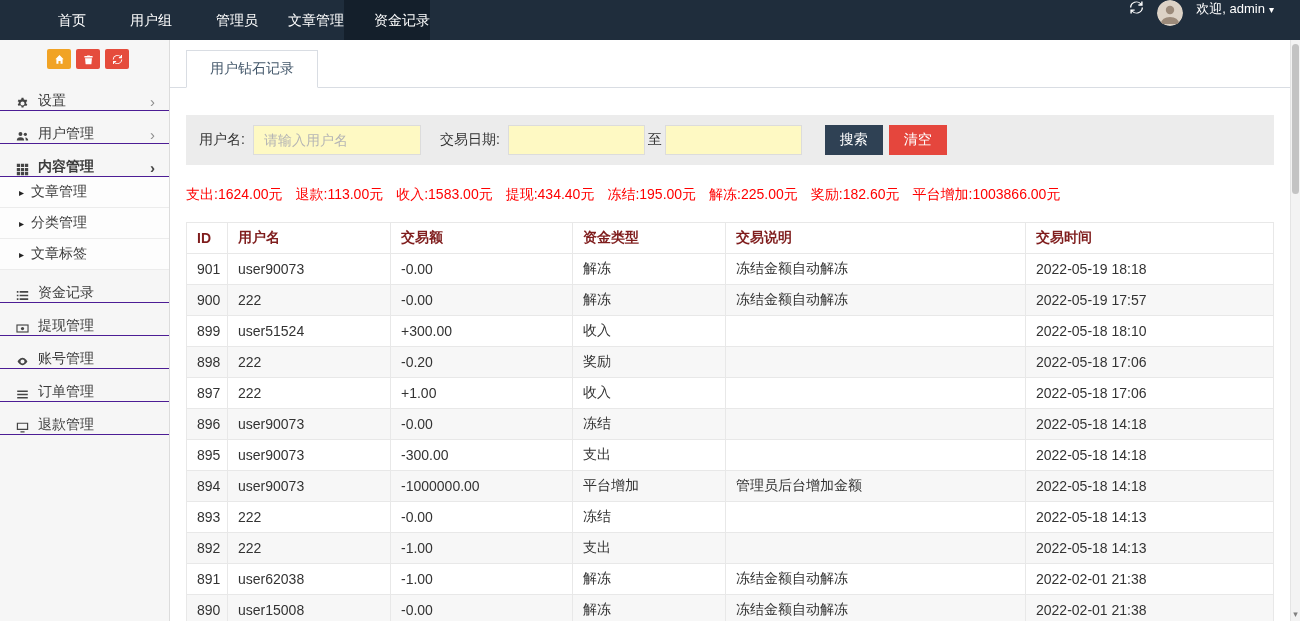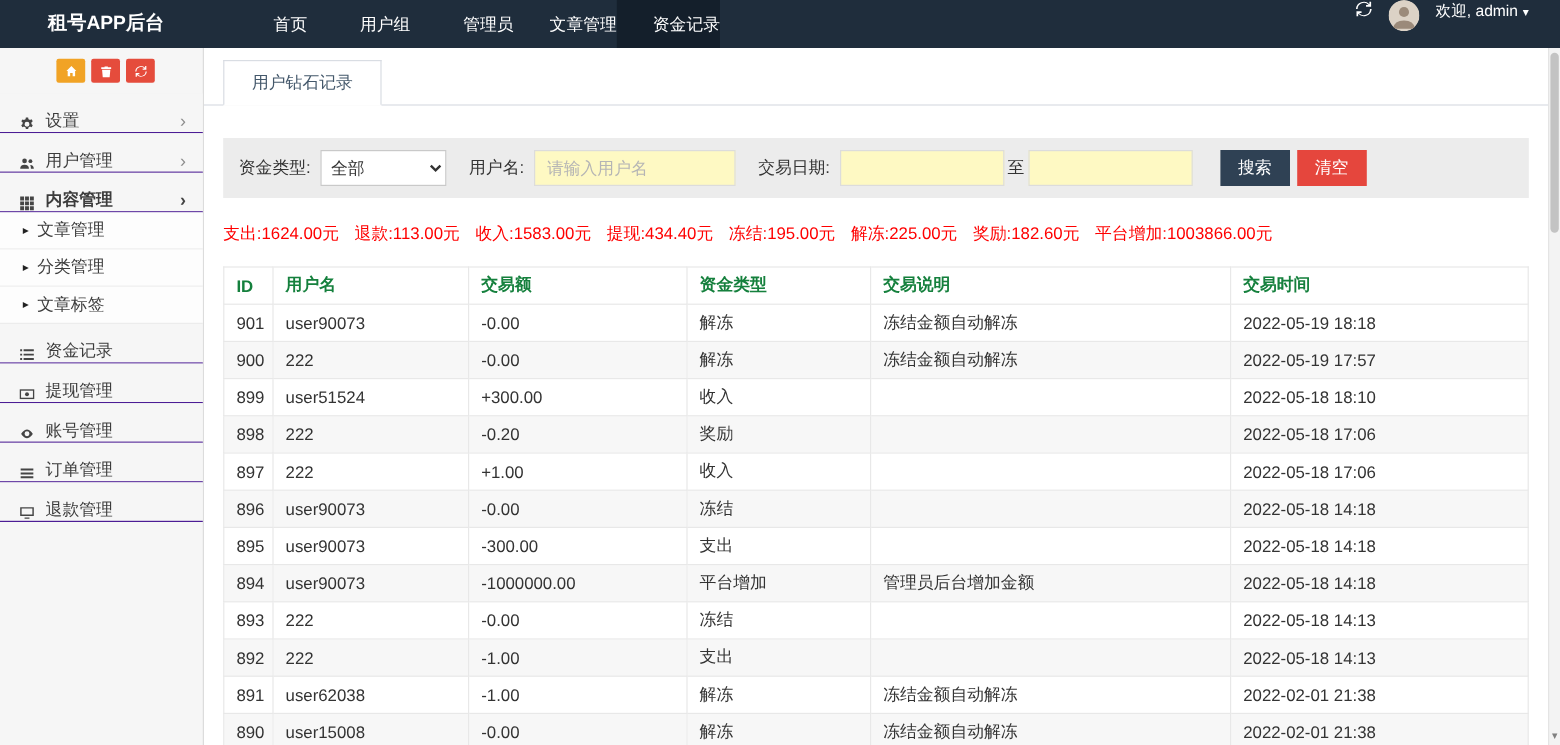--- a/index.html
+++ b/index.html
@@ -52,33 +52,32 @@
   .btn{height:30px;border:none;color:#fff;font-size:14px;padding:0 15px;cursor:pointer;font-family:inherit}
   .btn-search{background:#2f4154;margin-left:4px}
   .btn-clear{background:#e5463d;margin-left:6px}
 
   .stats{padding:21px 16px 18px;color:#ff0000;font-size:14px;white-space:nowrap}
   .stat{margin-right:13px}
 
   .table-wrap{margin:0 26px 0 16px}
   table{width:100%;border-collapse:collapse;table-layout:fixed}
   th,td{border:1px solid #e8e8e8;padding:0 10px;height:31px;text-align:left;font-size:14px;font-weight:normal;overflow:hidden;white-space:nowrap;color:#333}
-  th{font-weight:bold;color:#15803d}
+  th{font-weight:bold;color:#7f1d1d}
   tbody tr:nth-child(even){background:#f7f7f7}
 
   
   .scrollbar{position:absolute;top:40px;right:0;width:10px;height:581px;background:#f3f3f3;border-left:1px solid #e4e4e4;z-index:30}
   .scroll-thumb{position:absolute;top:4px;left:1px;width:7px;height:150px;background:#c3c3c3;border-radius:4px;cursor:pointer}
   .scroll-arrow{position:absolute;bottom:2px;left:0;width:100%;text-align:center;font-size:9px;color:#808080;cursor:pointer}
 </style>
 </head>
 <body>
 
 <header class="navbar">
-  <div class="brand">租号APP后台</div>
   <nav class="nav-items" id="nav-items">
       <div class="nav-item">首页</div>
       <div class="nav-item">用户组</div>
       <div class="nav-item">管理员</div>
       <div class="nav-item">文章管理</div>
       <div class="nav-item active">资金记录</div>
     </nav>
   <div class="nav-right">
     <span class="refresh-btn">
       <svg viewBox="0 0 16 16" fill="currentColor">
@@ -207,26 +206,20 @@
     </div>
 </aside>
 
 <main class="main">
   <div class="tabs">
     <span class="tab">用户钻石记录</span>
   </div>
 
   <div class="filterbar">
     <div class="grp">
-      <span class="f-label">资金类型:</span>
-      <select class="f-select">
-        <option>全部</option>
-      </select>
-    </div>
-    <div class="grp">
       <span class="f-label">用户名:</span>
       <input class="f-input w-user" placeholder="请输入用户名" style="">
     </div>
     <div class="grp">
       <span class="f-label">交易日期:</span>
       <input class="f-input w-date" style="">
       <span class="to-label">至</span>
       <input class="f-input w-date" style="">
     </div>
     <button class="btn btn-search">搜索</button>

